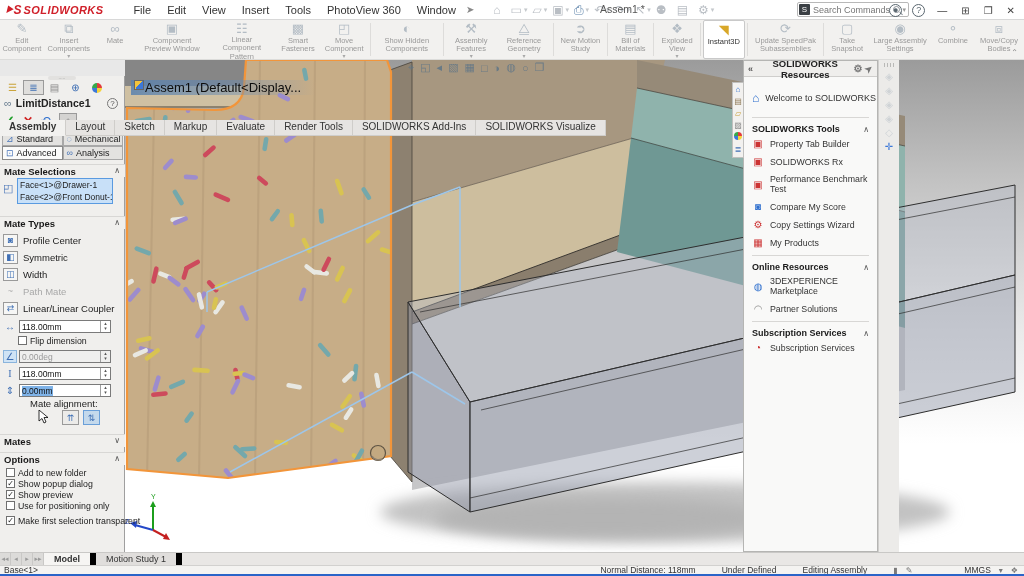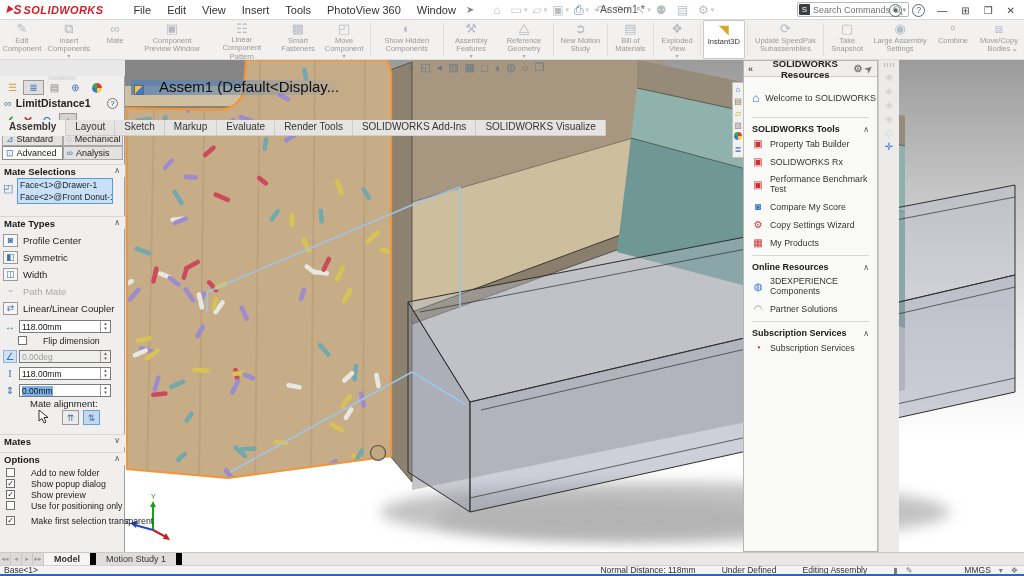--- a/index.html
+++ b/index.html
@@ -98,35 +98,35 @@
   .mt-row.disabled .mt-label { color:#a8a8a8;text-align:center; }
   .fld-row { position:absolute; left:3px; width:120px; height:14px; display:flex; align-items:center; }
   .fld-ico { width:14px; text-align:center; color:#3f6fb4; font-size:10px; }
   .fld-ico.hl { background:#cfe3f5; border:1px solid #8ab4dc; height:13px; line-height:12px;}
   .fld { width:92px; height:13px; background:#fff; border:1px solid #7a7a7a; font-size:8.5px; line-height:12px;
     padding-left:2px; margin-left:2px; position:relative; color:#111; white-space:nowrap;}
   .fld.disabled { background:#efefee; color:#9a9a9a; }
   .fld .selhl { background:#7fb3e8; }
   .spin { position:absolute; right:0; top:0; width:10px; height:11px; border-left:1px solid #a0a0a0;
     display:flex; flex-direction:column; align-items:center; font-size:5px; color:#555; line-height:5.5px;}
-  .cbrow { position:absolute; left:6px; width:118px; height:11px; display:flex; align-items:center; gap:16px; }
+  .cbrow { position:absolute; left:6px; width:118px; height:11px; display:flex; align-items:center; gap:3px; }
   .cb { width:9px; height:9px; background:#fff; border:1px solid #707070; font-size:8px; line-height:8px;
     text-align:center; color:#1a1a1a; flex:none;}
   .cb.on::after { content:"\2713"; }
   .cbrow .cblabel { font-size:8.8px; white-space:nowrap; }
   #align-label { position:absolute; left:30px; top:322px; font-size:9.5px; }
   .alignbtn { position:absolute; top:334px; width:17px; height:15px; border:1px solid #9a9a9a; background:#ecebe9;
     color:#3f6fb4; font-size:9px; text-align:center; line-height:14px;}
   .alignbtn.pressed { background:#c4d9ec; border-color:#6a9fd8; }
   #pm-cursor { position:absolute; left:38px; top:334px; }
 
   
   #viewport { position:absolute; left:125px; top:0; width:899px; height:492px; overflow:hidden; }
-  #tree-label { position:absolute; left:6px; top:20px; height:15px; display:flex; align-items:flex-end; gap:15px;
-    padding:0 14px 0 3px; font-size:15px; color:#0d0d0d;
+  #tree-label { position:absolute; left:6px; top:20px; height:15px; display:flex; align-items:flex-start; gap:1px;
+    padding:0 14px 0 3px; font-size:13px; color:#0d0d0d;
     background:linear-gradient(90deg, rgba(90,130,175,.85), rgba(120,150,185,.25) 80%, transparent); }
   #tree-label .tico { width:10px; height:10px; background:linear-gradient(135deg,#f3c43c 50%,#3c78d8 50%); border:1px solid #666; }
   #headsup { position:absolute; left:283px; top:1px; display:flex; align-items:center; gap:6px;
     font-size:11px; color:#5f7587; }
   #headsup .hi { opacity:.85; }
   #docwin-ctrls { position:absolute; left:660px; top:1px; display:flex; gap:8px; font-size:9px; color:#9aa0a4; }
 
   
   #taskpane { position:absolute; left:743px; top:0; width:135px; height:492px; background:#f9f9f8;
     border:1px solid #b5b5b3; z-index:6; }
@@ -728,21 +728,21 @@
     <div class="tp-item">
       <span class="tp-ico red">▦</span>
       <span>My Products</span>
     </div>
     <div class="tp-sec-head">
       <span>Online Resources</span>
       <span class="chev">∧</span>
     </div>
     <div class="tp-item">
       <span class="tp-ico blue">◍</span>
-      <span>3DEXPERIENCE Components</span>
+      <span>3DEXPERIENCE Marketplace</span>
     </div>
     <div class="tp-item">
       <span class="tp-ico gray">◠</span>
       <span>Partner Solutions</span>
     </div>
     <div class="tp-sec-head">
       <span>Subscription Services</span>
       <span class="chev">∧</span>
     </div>
     <div class="tp-item">

